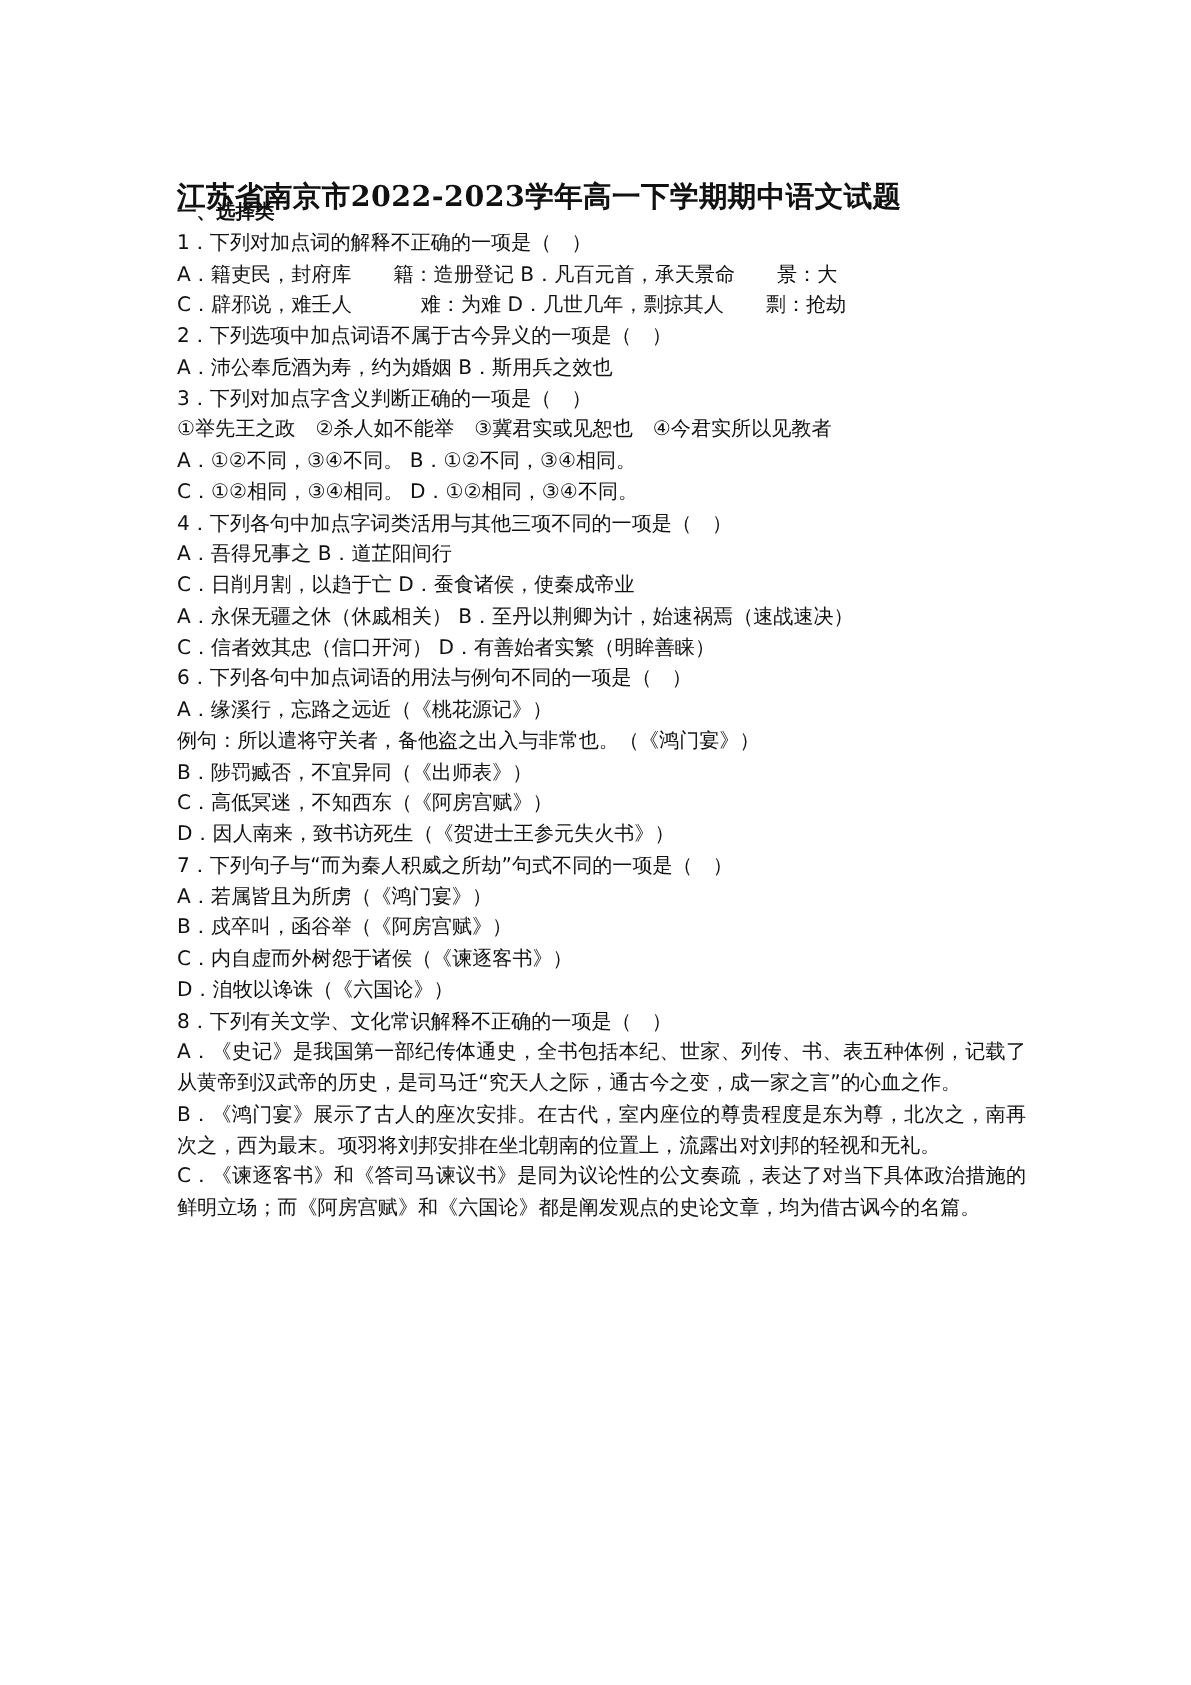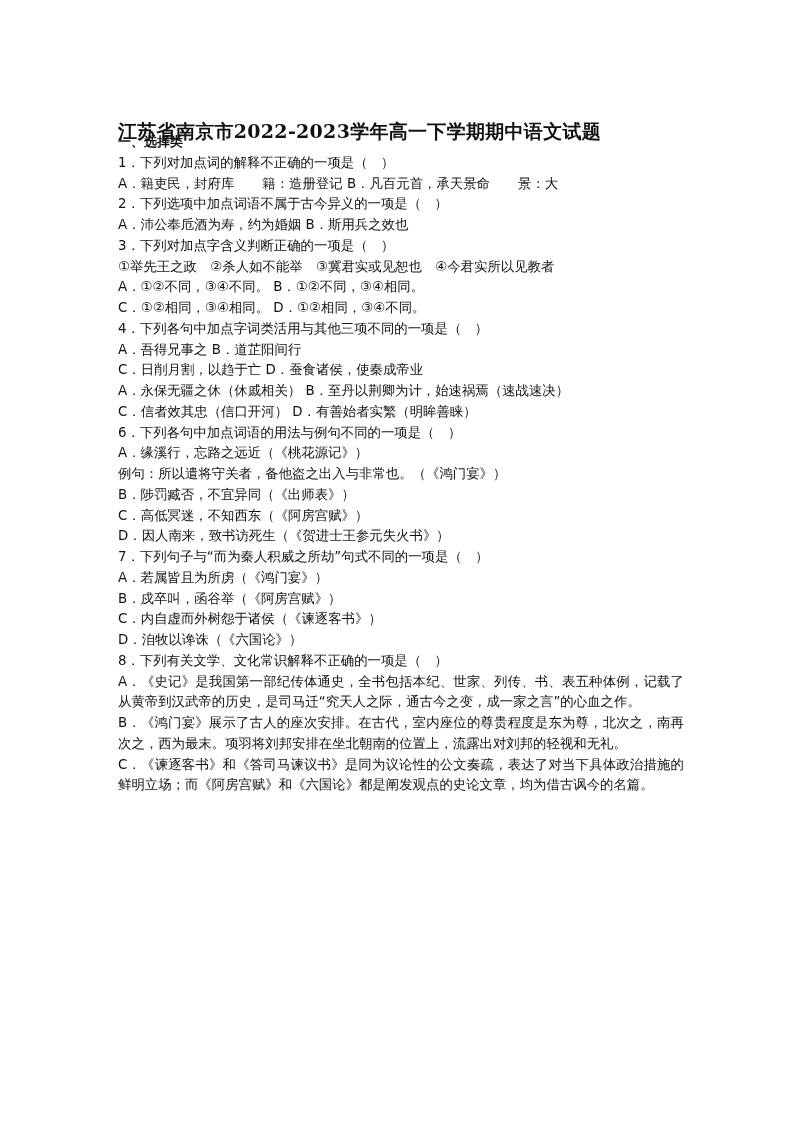--- a/index.html
+++ b/index.html
@@ -32,20 +32,24 @@
   <div class="title">江苏省南京市2022-2023学年高一下学期期中语文试题</div>
 
   <div class="content">
     <div class="section line">一、选择类</div>
 
     <div class="line">1．下列对加点词的解释不正确的一项是（　）</div>
     <div class="line">
       <span>A．籍吏民，封府库</span><span class="gap"></span><span>籍：造册登记</span>
       <span>B．凡百元首，承天景命</span><span class="gap"></span><span>景：大</span>
     </div>
+    <div class="line">
+      <span>C．辟邪说，难壬人</span><span class="gap" style="width:46px"></span><span>难：为难</span>
+      <span>D．几世几年，剽掠其人</span><span class="gap"></span><span>剽：抢劫</span>
+    </div>
 
     <div class="line">2．下列选项中加点词语不属于古今异义的一项是（　）</div>
     <div class="line">A．沛公奉卮酒为寿，约为婚姻 B．斯用兵之效也</div>
 
     <div class="line">3．下列对加点字含义判断正确的一项是（　）</div>
     <div class="line">①举先王之政　②杀人如不能举　③冀君实或见恕也　④今君实所以见教者</div>
     <div class="line">A．①②不同，③④不同。 B．①②不同，③④相同。</div>
     <div class="line">C．①②相同，③④相同。 D．①②相同，③④不同。</div>
 
     <div class="line">4．下列各句中加点字词类活用与其他三项不同的一项是（　）</div>

